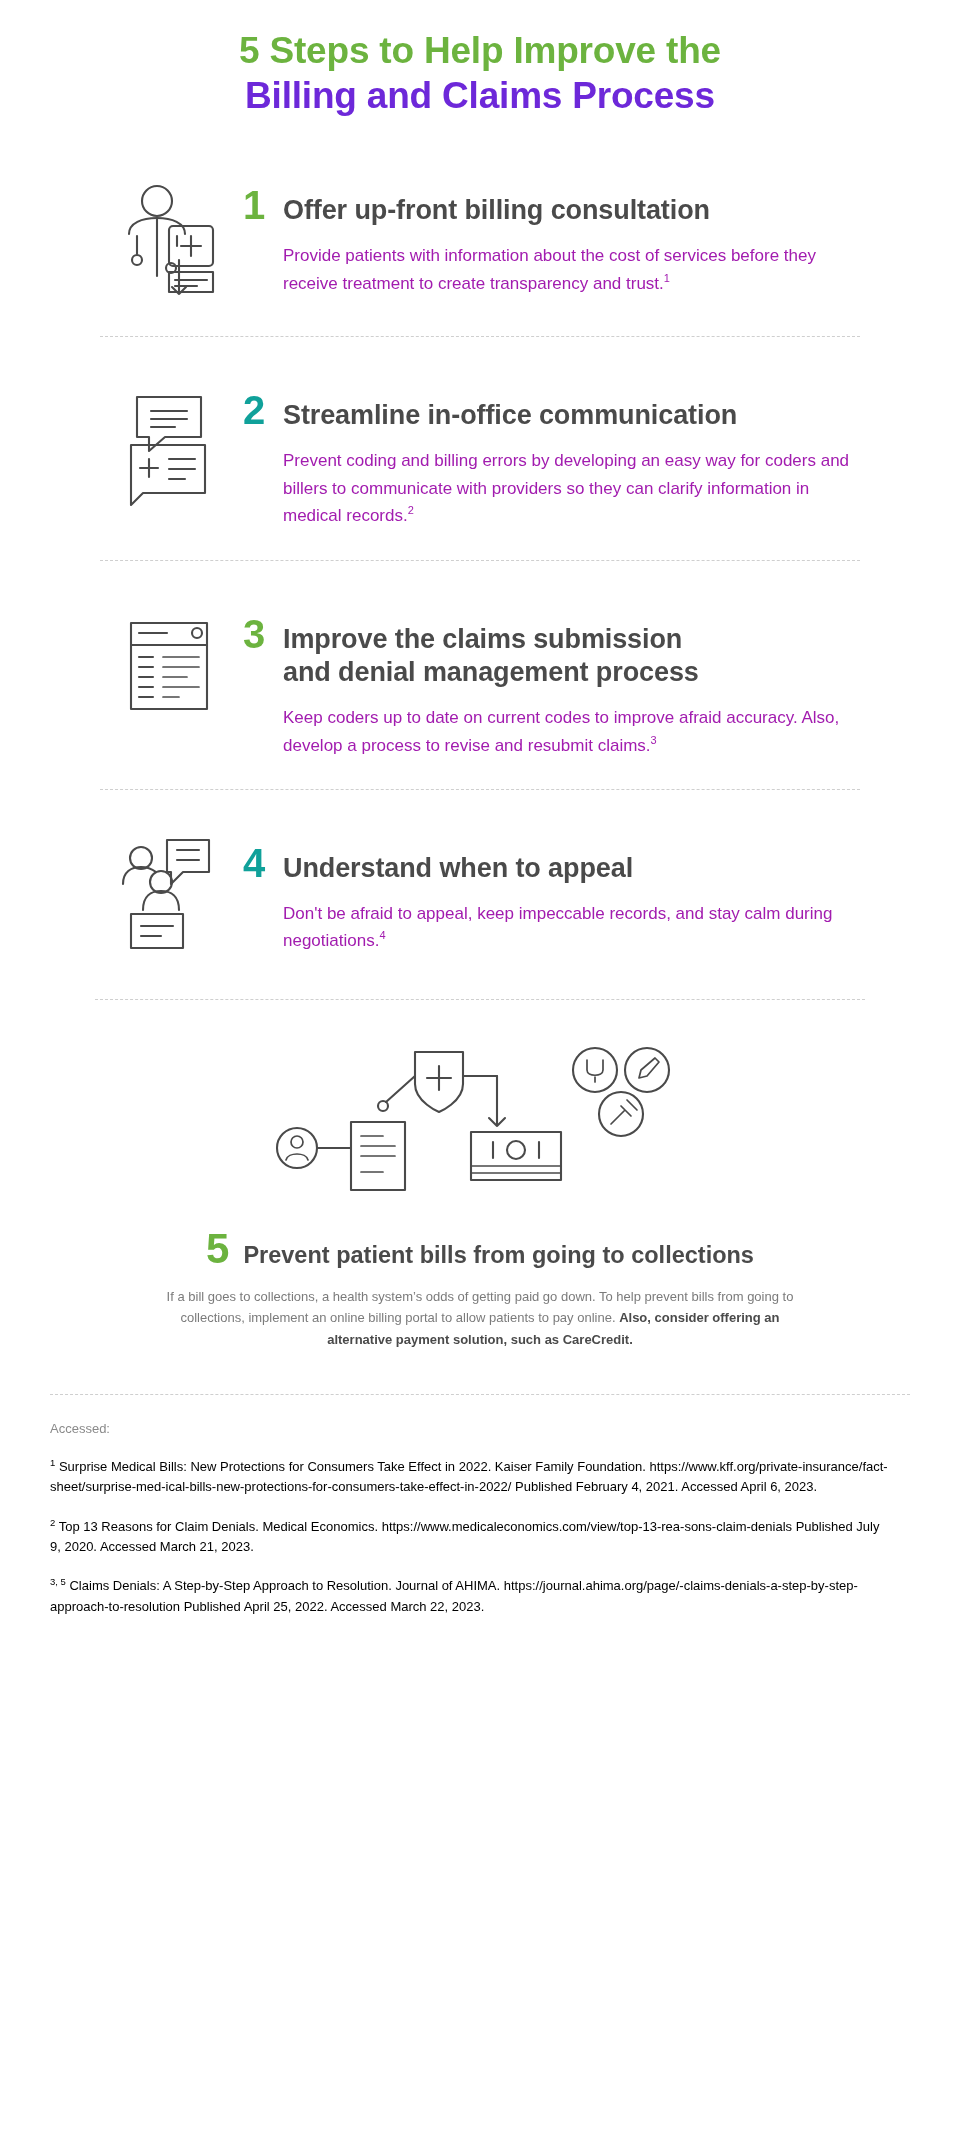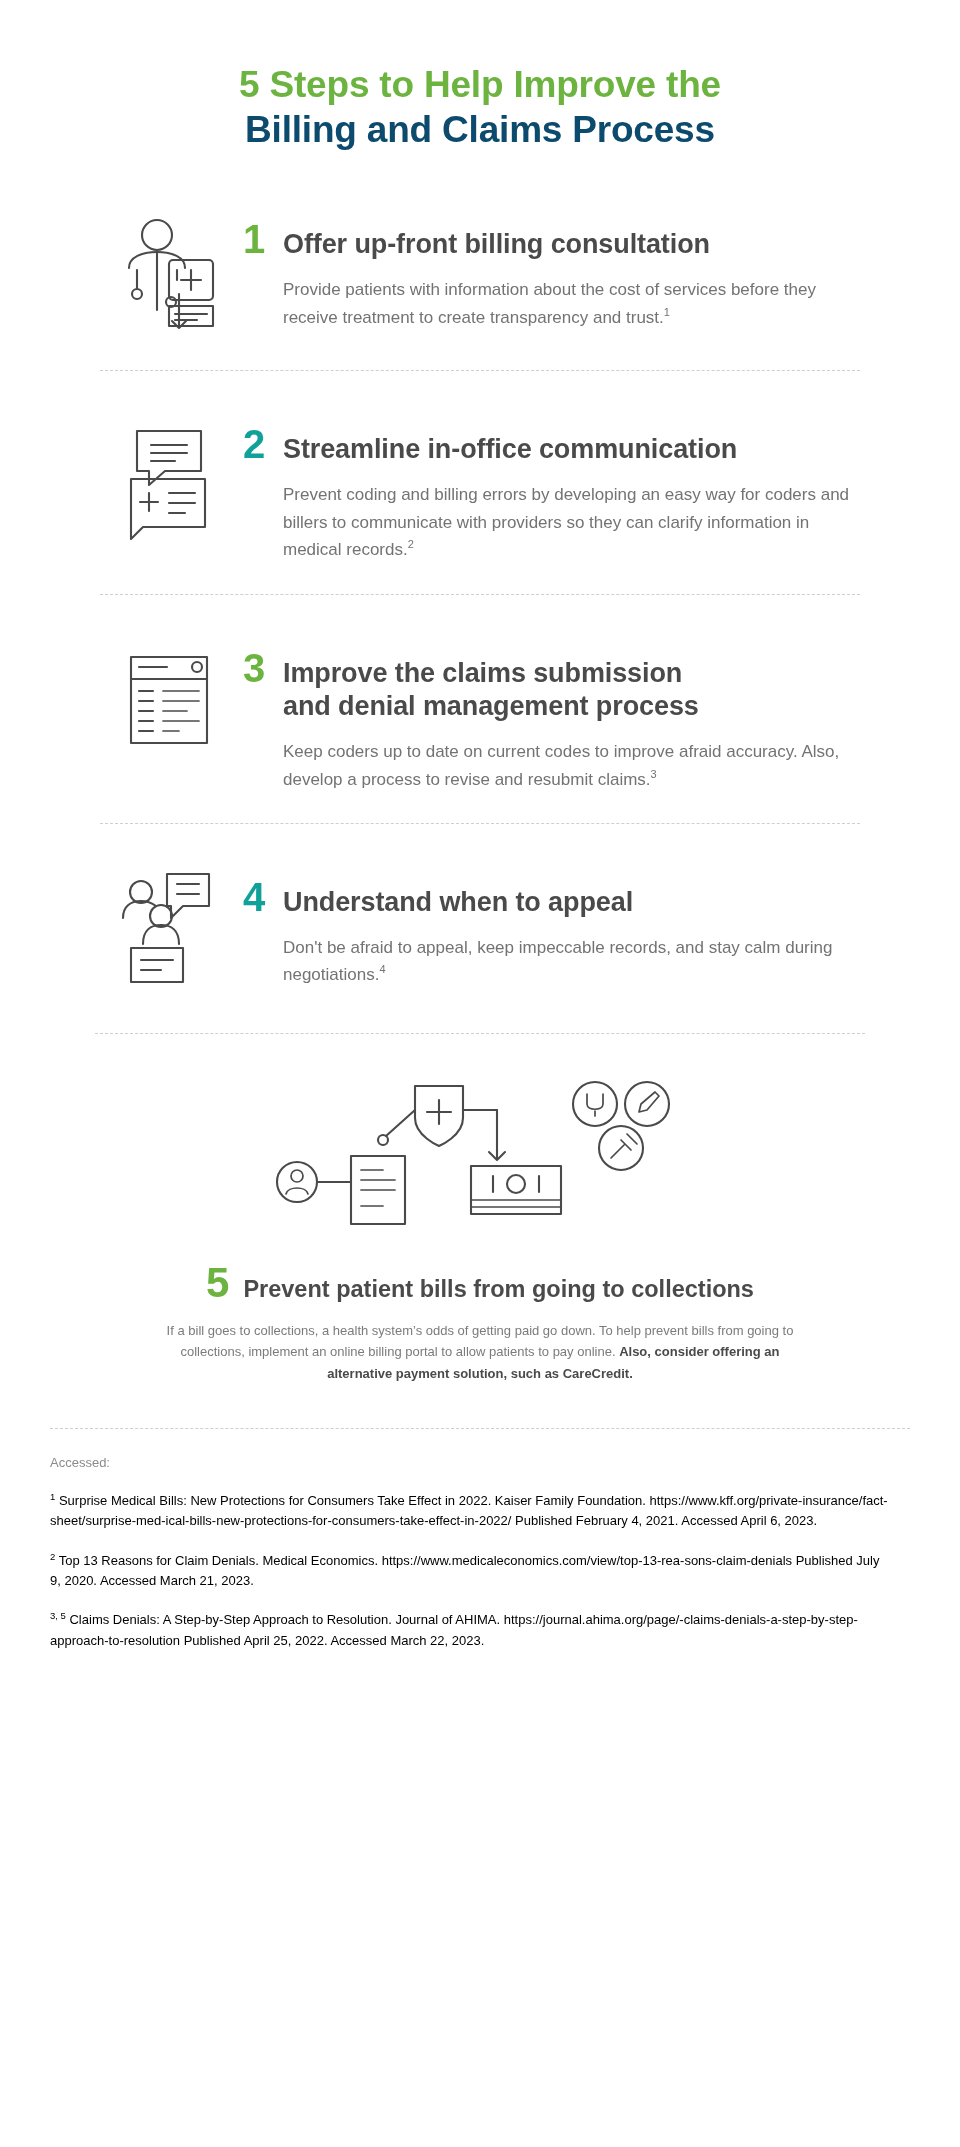--- a/index.html
+++ b/index.html
@@ -18,31 +18,31 @@
 
   .page {
     width: 960px;
     min-height: 2147px;
     background: #fff;
     padding: 0 0 30px 0;
   }
 
   
   .title-block {
-    padding-top: 62px;
+    padding-top: 28px;
     text-align: center;
   }
   .title-line {
     font-size: 37px;
     font-weight: bold;
     letter-spacing: -0.2px;
     line-height: 1.22;
   }
   .title-line-1 { color: #6cb33f; }
-  .title-line-2 { color: #0c4a6e; }
+  .title-line-2 { color: #6d28d9; }
 
   
   .steps {
     margin-top: 44px;
   }
   .step {
     position: relative;
     display: flex;
     align-items: flex-start;
     padding: 0 100px 0 100px;
@@ -78,21 +78,21 @@
     color: #4a4a4a;
     line-height: 1.25;
     letter-spacing: -0.1px;
     margin-top: 32px;
   }
   .step-text {
     margin-top: 14px;
     padding-left: 40px;
     font-size: 17px;
     line-height: 1.62;
-    color: #737373;
+    color: #a21caf;
   }
   .step-text sup { font-size: 11px; }
 
   
   .divider {
     height: 1px;
     margin: 30px 100px 30px 100px;
     border-top: 1px dashed #cfcfcf;
   }
   .divider.wide { margin-left: 95px; margin-right: 95px; }

